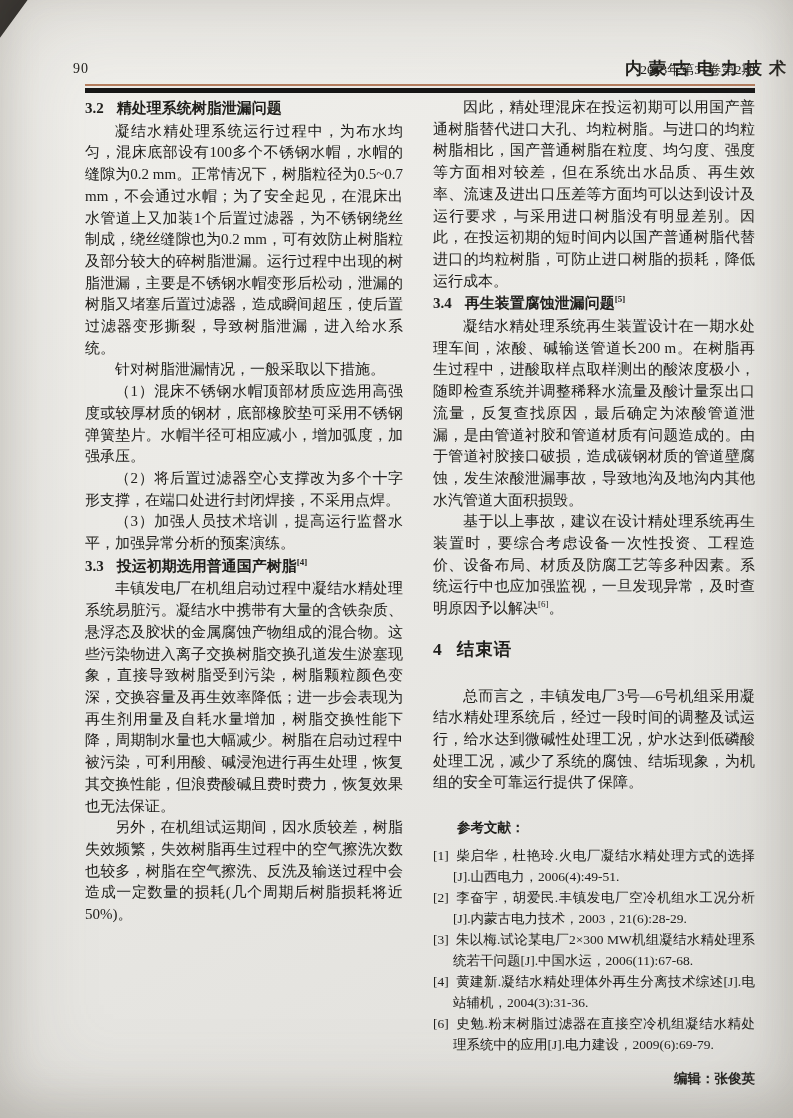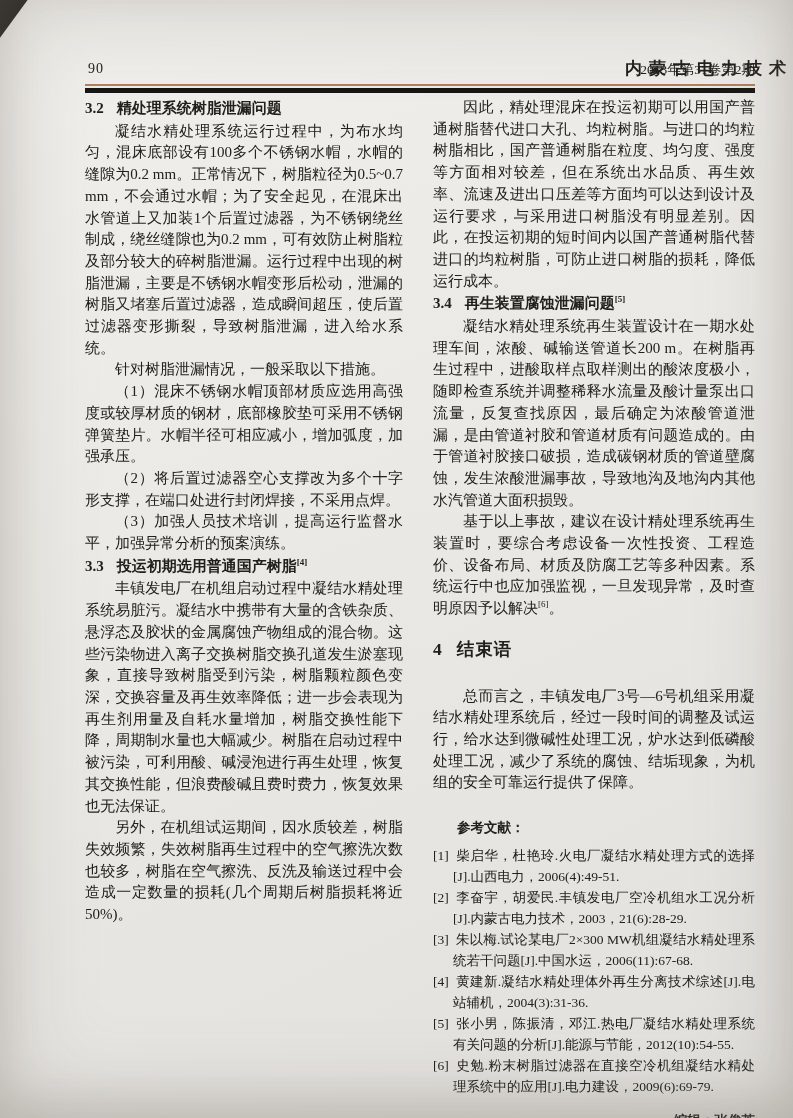--- a/index.html
+++ b/index.html
@@ -13,21 +13,21 @@
     overflow:hidden;
   }
   .page::after{
     content:""; position:absolute; inset:0; pointer-events:none;
     box-shadow:inset 0 0 95px rgba(110,105,95,.28), inset 0 -18px 40px rgba(110,105,95,.18);
   }
   .corner-mark{
     position:absolute; left:-11px; top:-16px; width:26px; height:58px;
     background:#171512; transform:rotate(36deg); border-radius:4px; opacity:.92;
   }
-  .hdr-pageno{ position:absolute; left:88px; top:61px; font-size:14px; letter-spacing:1px; }
+  .hdr-pageno{ position:absolute; left:73px; top:61px; font-size:14px; letter-spacing:1px; }
   .hdr-journal{
     position:absolute; left:0; right:0; top:57px; text-align:right;
     font-weight:bold; font-size:17px; letter-spacing:7px;
   }
   .hdr-issue{ position:absolute; right:38px; top:61px; font-size:13.5px; }
   .rules{ position:absolute; left:85px; width:670px; top:84px; }
   .rule-thin{ height:2px; background:#b57d5e; }
   .rule-thick{ height:5px; background:#161616; margin-top:2px; }
 
   .col{
@@ -100,19 +100,18 @@
     <p class="h4head"><span class="num">4</span><span>结束语</span></p>
 
     <p class="body">总而言之，丰镇发电厂3号—6号机组采用凝结水精处理系统后，经过一段时间的调整及试运行，给水达到微碱性处理工况，炉水达到低磷酸处理工况，减少了系统的腐蚀、结垢现象，为机组的安全可靠运行提供了保障。</p>
 
     <p class="refs-label">参考文献：</p>
 
     <p class="ref"><span class="ref-marker">[1]</span><span>柴启华，杜艳玲.火电厂凝结水精处理方式的选择[J].山西电力，2006(4):49-51.</span></p>
     <p class="ref"><span class="ref-marker">[2]</span><span>李奋宇，胡爱民.丰镇发电厂空冷机组水工况分析[J].内蒙古电力技术，2003，21(6):28-29.</span></p>
     <p class="ref"><span class="ref-marker">[3]</span><span>朱以梅.试论某电厂2×300 MW机组凝结水精处理系统若干问题[J].中国水运，2006(11):67-68.</span></p>
     <p class="ref"><span class="ref-marker">[4]</span><span>黄建新.凝结水精处理体外再生分离技术综述[J].电站辅机，2004(3):31-36.</span></p>
-    <p class="ref"><span class="ref-marker">[5]</span><span>张小男，陈振清，邓江.热电厂凝结水精处理系统有关问题的分析[J].能源与节能，2012(10):54-55.</span></p>
     <p class="ref"><span class="ref-marker">[6]</span><span>史勉.粉末树脂过滤器在直接空冷机组凝结水精处理系统中的应用[J].电力建设，2009(6):69-79.</span></p>
 
     <p class="editor-line">编辑：张俊英</p>
   </div>
 
 </div>
 
 </body></html>

